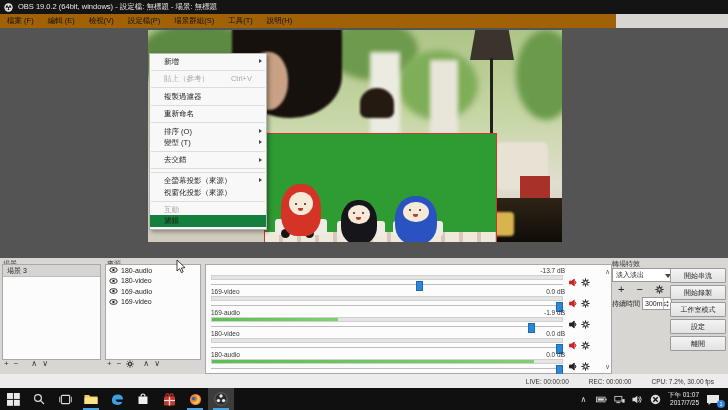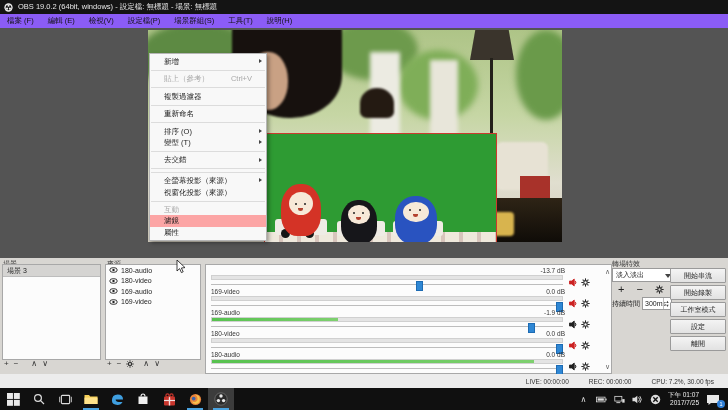--- a/index.html
+++ b/index.html
@@ -3,21 +3,21 @@
 <meta charset="utf-8">
 <style>
   html,body{margin:0;padding:0;}
   body{width:728px;height:410px;overflow:hidden;font-family:"Liberation Sans","DejaVu Sans",sans-serif;}
   .screen{position:relative;width:728px;height:410px;background:#d8d6d2;overflow:hidden;}
   
   .titlebar{position:absolute;left:0;top:0;width:728px;height:14px;background:#141414;color:#e8e8e8;
     font-size:7.5px;display:flex;align-items:center;white-space:nowrap;}
   .obs-logo{width:9px;height:9px;margin:0 5px 0 4px;}
   
-  .menubar{position:absolute;left:0;top:14px;width:728px;height:14px;background:#8b5cf6;border-bottom:1px solid #d0d0d0;
+  .menubar{position:absolute;left:0;top:14px;width:616px;height:14px;background:#a16207;border-bottom:1px solid #d0d0d0;
     display:flex;align-items:center;font-size:7.5px;color:#111;}
   .menubar span{padding:0 7px;}
   
   .preview{position:absolute;left:0;top:28px;width:728px;height:230px;background:#545454;overflow:hidden;}
   .video{position:absolute;left:148px;top:2px;width:414px;height:212px;overflow:hidden;
     background:linear-gradient(180deg,#aec487 0%,#c6d6a4 40%,#e0decf 72%,#cfcabb 100%);}
   .blob{position:absolute;border-radius:50%;filter:blur(3px);}
   .v-white1{position:absolute;left:222px;top:22px;width:30px;height:86px;background:#ecebe2;filter:blur(2px);}
   .v-white2{position:absolute;left:282px;top:30px;width:28px;height:80px;background:#e8e6da;filter:blur(2px);}
   .hair{position:absolute;left:84px;top:-4px;width:110px;height:92px;background:#17110e;border-radius:0 0 46% 52%;filter:blur(1px);}
@@ -96,21 +96,21 @@
   .badge{position:absolute;right:-3px;bottom:-2px;width:8px;height:8px;border-radius:50%;background:#2f7fd6;
     color:#fff;font-size:5.5px;line-height:8px;text-align:center;}
   
   .ctxmenu{position:absolute;left:149px;top:53px;width:116px;background:#f8f8f8;border:1px solid #b5b5b5;
     box-shadow:2px 2px 4px rgba(0,0,0,.35);font-size:7.5px;color:#1a1a1a;padding:2px 0;}
   .mi{position:relative;height:11.4px;line-height:11.4px;padding-left:14px;white-space:nowrap;}
   .mi .sc{position:absolute;right:14px;}
   .mi .subarr{position:absolute;right:4px;top:3.2px;width:0;height:0;border-top:2.5px solid transparent;
     border-bottom:2.5px solid transparent;border-left:3.5px solid #444;}
   .mi.dis{color:#a8a8a8;}
-  .mi.hl{background:#fca5a5;}
+  .mi.hl{background:#15803d;}
   .msep{height:1px;background:#dcdcdc;margin:2.5px 1px;}
   .cursor{position:absolute;z-index:50;}
 </style>
 </head>
 <body>
 
 <div class="screen">
 
   <div class="titlebar">
     <svg class="obs-logo" viewBox="0 0 10 10">
@@ -563,20 +563,19 @@
     <div class="mi"><span>變型 (T)</span><span class="subarr"></span></div>
     <div class="msep"></div>
     <div class="mi"><span>去交錯</span><span class="subarr"></span></div>
     <div class="msep"></div>
     <div class="msep"></div>
     <div class="mi"><span>全螢幕投影（來源）</span><span class="subarr"></span></div>
     <div class="mi"><span>視窗化投影（來源）</span></div>
     <div class="msep"></div>
     <div class="mi dis"><span>互動</span></div>
     <div class="mi hl"><span>濾鏡</span></div>
-    <div class="mi"><span>屬性</span></div>
   </div>
 
   <svg class="cursor" style="left:176px;top:260px;" width="10" height="14" viewBox="0 0 10 14">
     <polygon points="1,0 1,11 3.6,8.6 5.4,12.6 7.2,11.8 5.4,8 9,7.6" fill="#fdfdfd" stroke="#111" stroke-width="0.8"></polygon>
   </svg>
 
 </div>
 
 </body></html>

